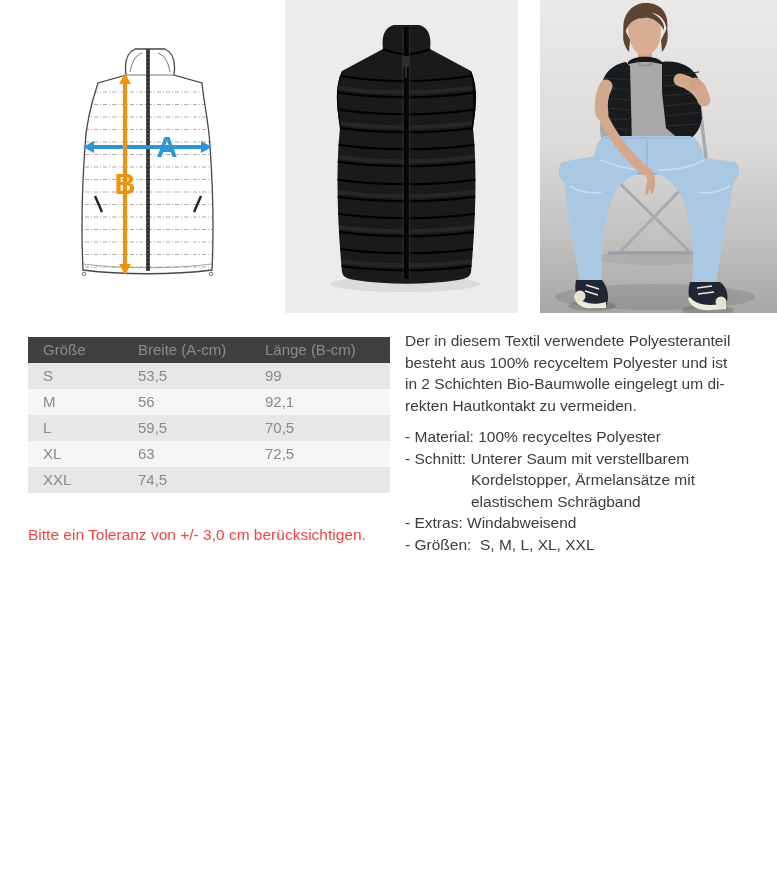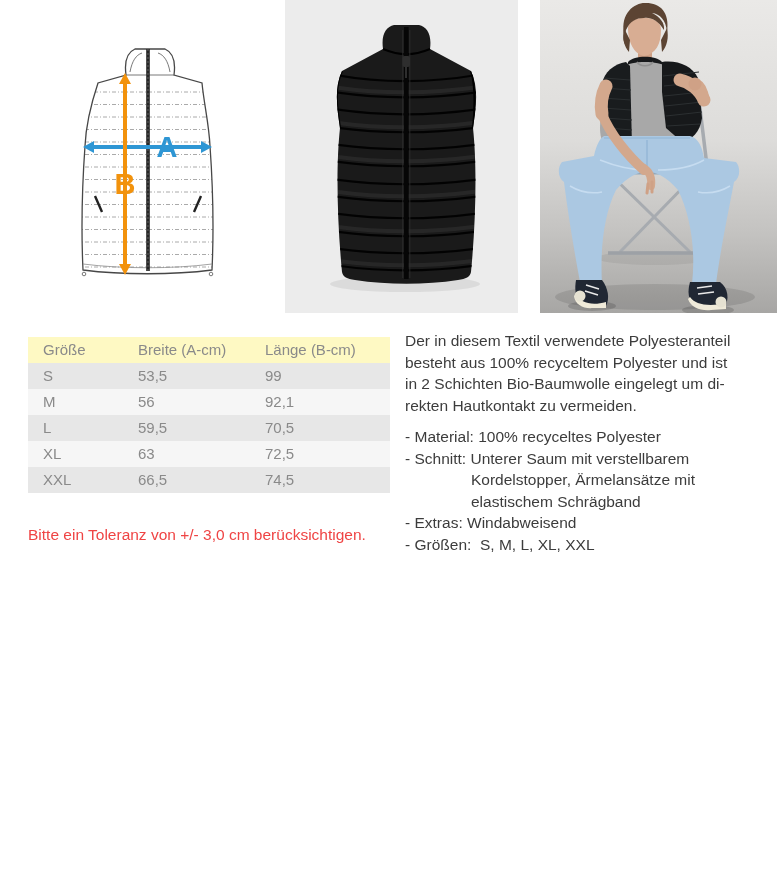--- a/index.html
+++ b/index.html
@@ -10,21 +10,21 @@
   .panel { position:absolute; top:0; height:313px; }
   .diagram-wrap { position:absolute; left:62px; top:28px; width:196px; height:266px; }
   .product-panel { left:285px; width:233px; background:#ececec; }
   .model-panel   { left:540px; width:237px; }
   .panel svg, .diagram-wrap svg { display:block; width:100%; height:100%; }
 
   .size-table { position:absolute; left:28px; top:337px; width:362px;
     font-size:15px; color:#8a8a8a; }
   .t-row { display:grid; grid-template-columns:95px 127px 1fr; height:26px;
     line-height:26px; }
-  .t-row.head  { background:#fef9c3; }
+  .t-row.head  { background:#404040; }
   .t-row.dark  { background:#e7e7e7; }
   .t-row.light { background:#f6f6f6; }
   .t-cell { padding-left:15px; white-space:nowrap; overflow:hidden; }
 
   .tolerance-note { position:absolute; left:28px; top:526px; width:370px;
     font-size:15.5px; color:#ef4444; }
 
   .description { position:absolute; left:405px; top:330px; width:352px;
     font-size:15.5px; line-height:21.5px; color:#3c3c3c; }
   .para { margin:0 0 9px 0; white-space:pre-line; }
@@ -264,21 +264,20 @@
       <div class="t-cell">59,5</div>
       <div class="t-cell">70,5</div>
     </div>
     <div class="t-row light">
       <div class="t-cell">XL</div>
       <div class="t-cell">63</div>
       <div class="t-cell">72,5</div>
     </div>
     <div class="t-row dark">
       <div class="t-cell">XXL</div>
-      <div class="t-cell">66,5</div>
       <div class="t-cell">74,5</div>
     </div>
   </div>
 
   <div class="tolerance-note">Bitte ein Toleranz von +/- 3,0 cm berücksichtigen.</div>
 
   <div class="description">
     <p class="para">Der in diesem Textil verwendete Polyesteranteil
 besteht aus 100% recyceltem Polyester und ist
 in 2 Schichten Bio-Baumwolle eingelegt um di-

